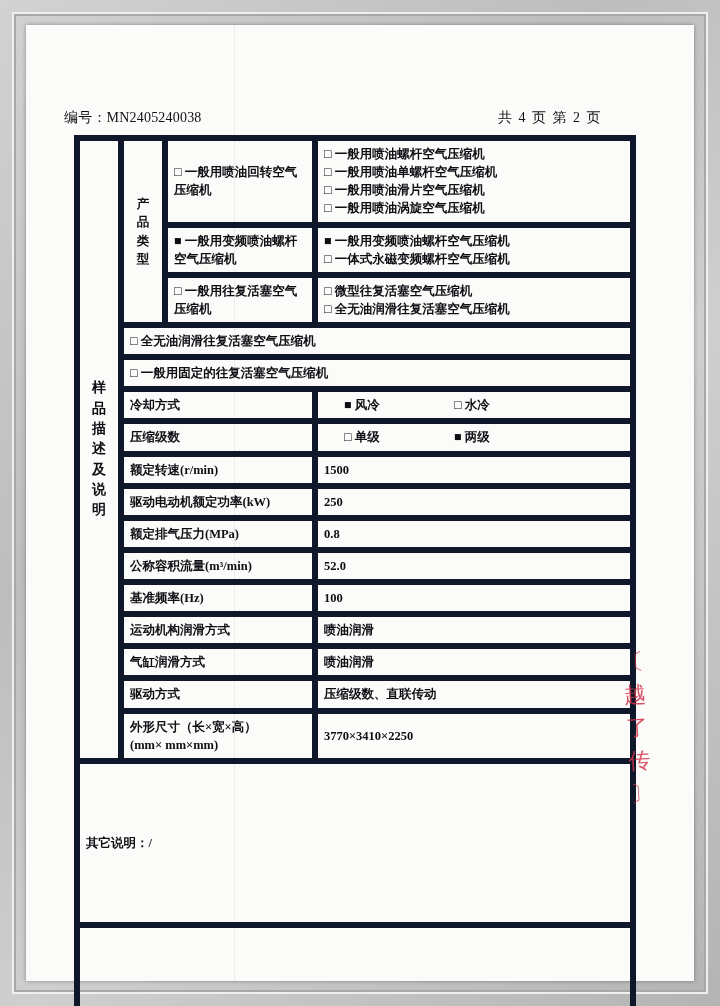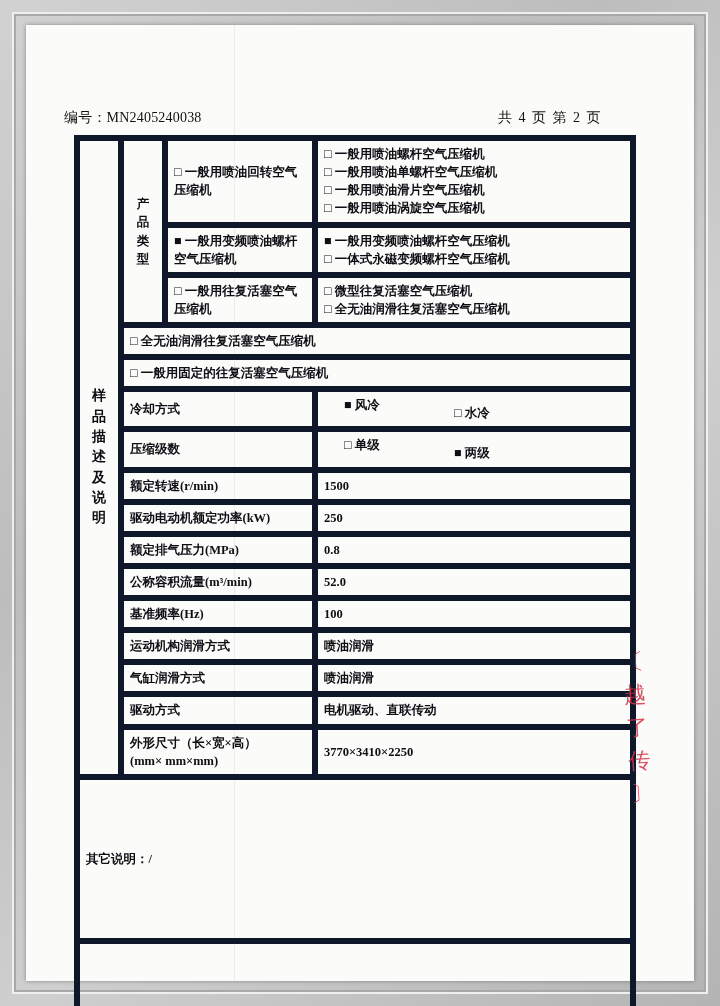--- a/index.html
+++ b/index.html
@@ -110,21 +110,21 @@
     width: 176px;
   }
   td.val {
     font-family: "Liberation Serif","DejaVu Serif",serif;
   }
   .cool-row td.val { padding-left: 0; }
   .cool-opts {
     display: flex;
   }
   .cool-opts .c1 { width: 96px; padding-left: 26px;}
-  .cool-opts .c2 { padding-left: 14px; margin-top: 8px;}
+  .cool-opts .c2 { padding-left: 14px;}
 
   .other-note {
     height: 150px;
     vertical-align: top;
   }
   .tail-blank {
     height: 150px;
   }
 
   
@@ -254,21 +254,21 @@
         <tr>
           <td class="attr" colspan="2">运动机构润滑方式</td>
           <td class="val">喷油润滑</td>
         </tr>
         <tr>
           <td class="attr" colspan="2">气缸润滑方式</td>
           <td class="val">喷油润滑</td>
         </tr>
         <tr>
           <td class="attr" colspan="2">驱动方式</td>
-          <td class="val">电机驱动、直联传动</td>
+          <td class="val">压缩级数、直联传动</td>
         </tr>
 
         <tr>
           <td class="attr" colspan="2">
             <div>外形尺寸（长×宽×高）</div>
             <div>(mm× mm×mm)</div>
           </td>
           <td class="val">3770×3410×2250</td>
         </tr>
 

